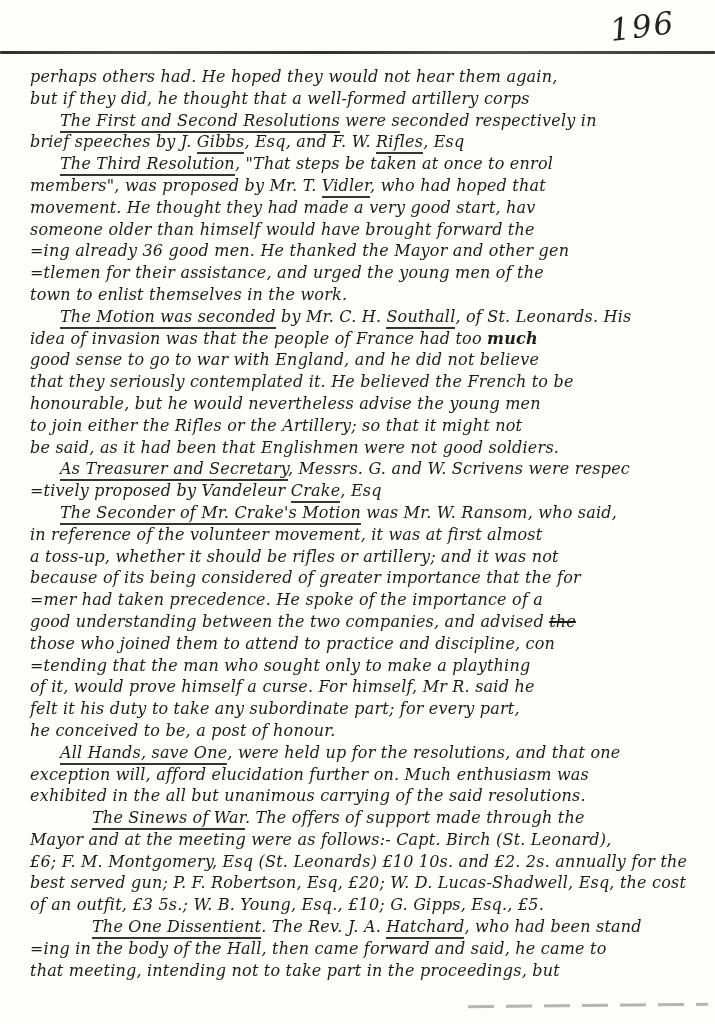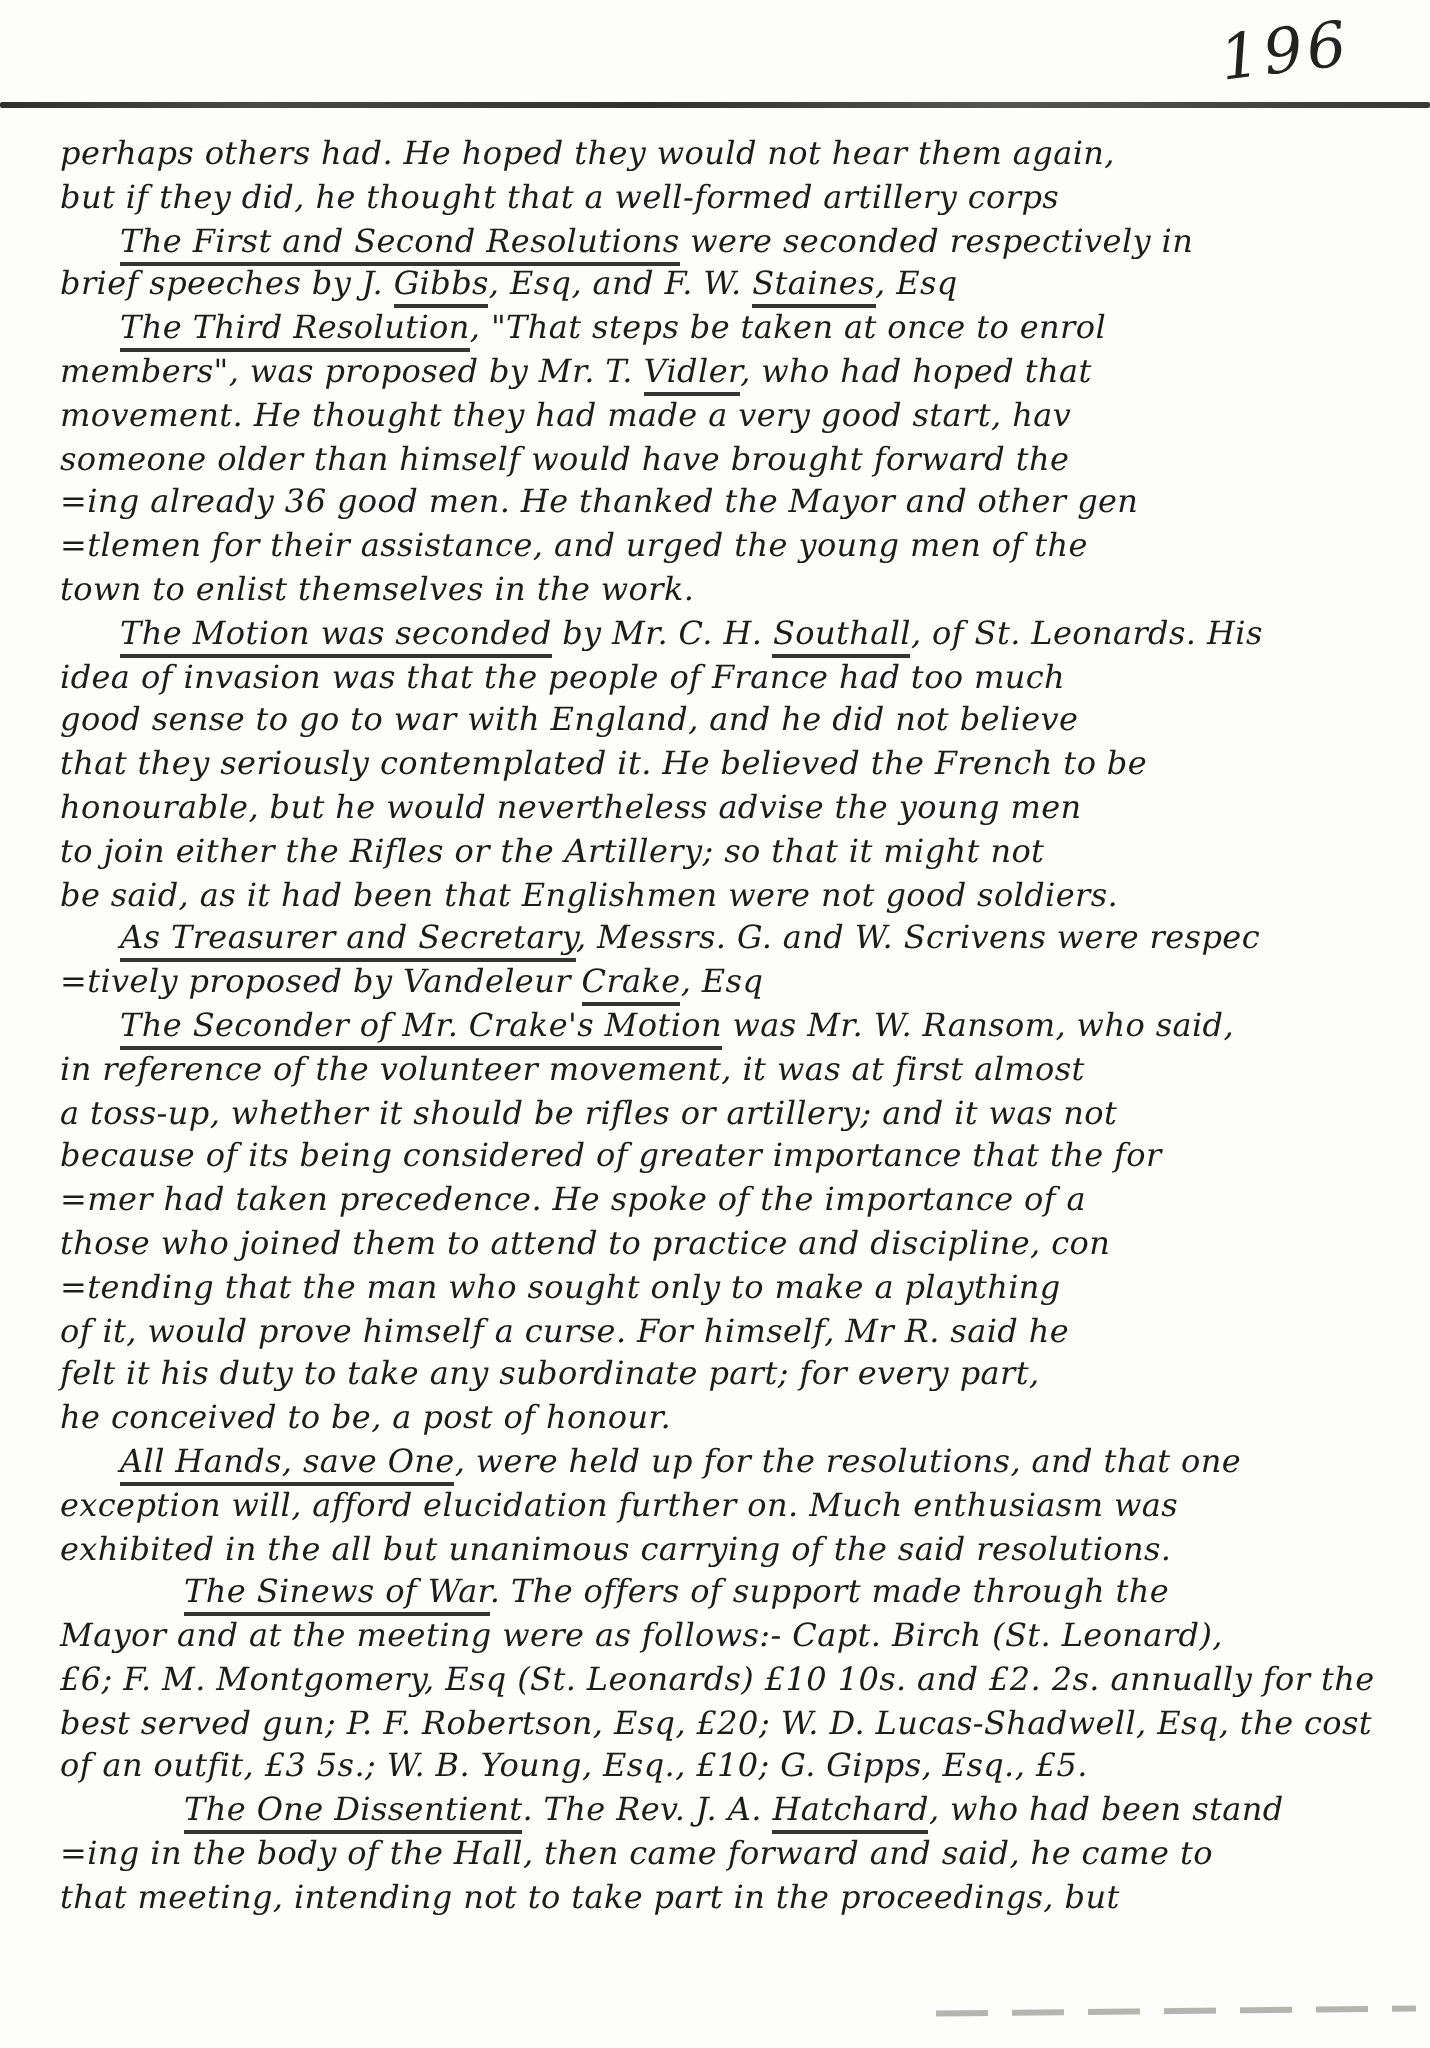--- a/index.html
+++ b/index.html
@@ -34,40 +34,40 @@
     white-space:nowrap;
     height:21.8px; line-height:21.8px;
     font-size:16px; font-style:italic;
     color:#1c1c1c;
     letter-spacing:0.2px;
   }
   .ind0 { padding-left:0; }
   .ind1 { padding-left:30px; }
   .ind2 { padding-left:62px; }
   .u { border-bottom:2px solid rgba(30,30,30,0.9); padding-bottom:1px;font-style:italic; }
-  .b { font-weight:normal; }
+  .b { font-weight:bold; }
   .s { text-decoration:line-through; text-decoration-thickness:2px; }
   .footer-smudge-line {
     position:absolute; left:468px; top:1004px;
     width:240px; height:3px;
     background:repeating-linear-gradient(90deg,#b5b5b0 0 26px,transparent 26px 38px);
     transform:rotate(-0.6deg);
   }
 </style>
 </head>
 <body>
 
 <div class="scan-page">
   <div class="page-number">196</div>
   <div class="header-rule"></div>
   <div class="manuscript-body">
       <div class="line ind0"><span>perhaps others had. He hoped they would not hear them again,</span></div>
       <div class="line ind0"><span>but if they did, he thought that a well-formed artillery corps</span></div>
       <div class="line ind1"><span class="u">The First and Second Resolutions</span><span> were seconded respectively in</span></div>
-      <div class="line ind0"><span>brief speeches by J. </span><span class="u">Gibbs</span><span>, Esq, and F. W. </span><span class="u">Staines</span><span>, Esq</span></div>
+      <div class="line ind0"><span>brief speeches by J. </span><span class="u">Gibbs</span><span>, Esq, and F. W. </span><span class="u">Rifles</span><span>, Esq</span></div>
       <div class="line ind1"><span class="u">The Third Resolution</span><span>, "That steps be taken at once to enrol</span></div>
       <div class="line ind0"><span>members", was proposed by Mr. T. </span><span class="u">Vidler</span><span>, who had hoped that</span></div>
       <div class="line ind0"><span>movement. He thought they had made a very good start, hav</span></div>
       <div class="line ind0"><span>someone older than himself would have brought forward the</span></div>
       <div class="line ind0"><span>=ing already 36 good men. He thanked the Mayor and other gen</span></div>
       <div class="line ind0"><span>=tlemen for their assistance, and urged the young men of the</span></div>
       <div class="line ind0"><span>town to enlist themselves in the work.</span></div>
       <div class="line ind1"><span class="u">The Motion was seconded</span><span> by Mr. C. H. </span><span class="u">Southall</span><span>, of St. Leonards. His</span></div>
       <div class="line ind0"><span>idea of invasion was that the people of France had too </span><span class="b">much</span></div>
       <div class="line ind0"><span>good sense to go to war with England, and he did not believe</span></div>
@@ -75,20 +75,21 @@
       <div class="line ind0"><span>honourable, but he would nevertheless advise the young men</span></div>
       <div class="line ind0"><span>to join either the Rifles or the Artillery; so that it might not</span></div>
       <div class="line ind0"><span>be said, as it had been that Englishmen were not good soldiers.</span></div>
       <div class="line ind1"><span class="u">As Treasurer and Secretary</span><span>, Messrs. G. and W. Scrivens were respec</span></div>
       <div class="line ind0"><span>=tively proposed by Vandeleur </span><span class="u">Crake</span><span>, Esq</span></div>
       <div class="line ind1"><span class="u">The Seconder of Mr. Crake's Motion</span><span> was Mr. W. Ransom, who said,</span></div>
       <div class="line ind0"><span>in reference of the volunteer movement, it was at first almost</span></div>
       <div class="line ind0"><span>a toss-up, whether it should be rifles or artillery; and it was not</span></div>
       <div class="line ind0"><span>because of its being considered of greater importance that the for</span></div>
       <div class="line ind0"><span>=mer had taken precedence. He spoke of the importance of a</span></div>
+      <div class="line ind0"><span>good understanding between the two companies, and advised </span><span class="s">the</span></div>
       <div class="line ind0"><span>those who joined them to attend to practice and discipline, con</span></div>
       <div class="line ind0"><span>=tending that the man who sought only to make a plaything</span></div>
       <div class="line ind0"><span>of it, would prove himself a curse. For himself, Mr R. said he</span></div>
       <div class="line ind0"><span>felt it his duty to take any subordinate part; for every part,</span></div>
       <div class="line ind0"><span>he conceived to be, a post of honour.</span></div>
       <div class="line ind1"><span class="u">All Hands, save One</span><span>, were held up for the resolutions, and that one</span></div>
       <div class="line ind0"><span>exception will, afford elucidation further on. Much enthusiasm was</span></div>
       <div class="line ind0"><span>exhibited in the all but unanimous carrying of the said resolutions.</span></div>
       <div class="line ind2"><span class="u">The Sinews of War</span><span>. The offers of support made through the</span></div>
       <div class="line ind0"><span>Mayor and at the meeting were as follows:- Capt. Birch (St. Leonard),</span></div>

